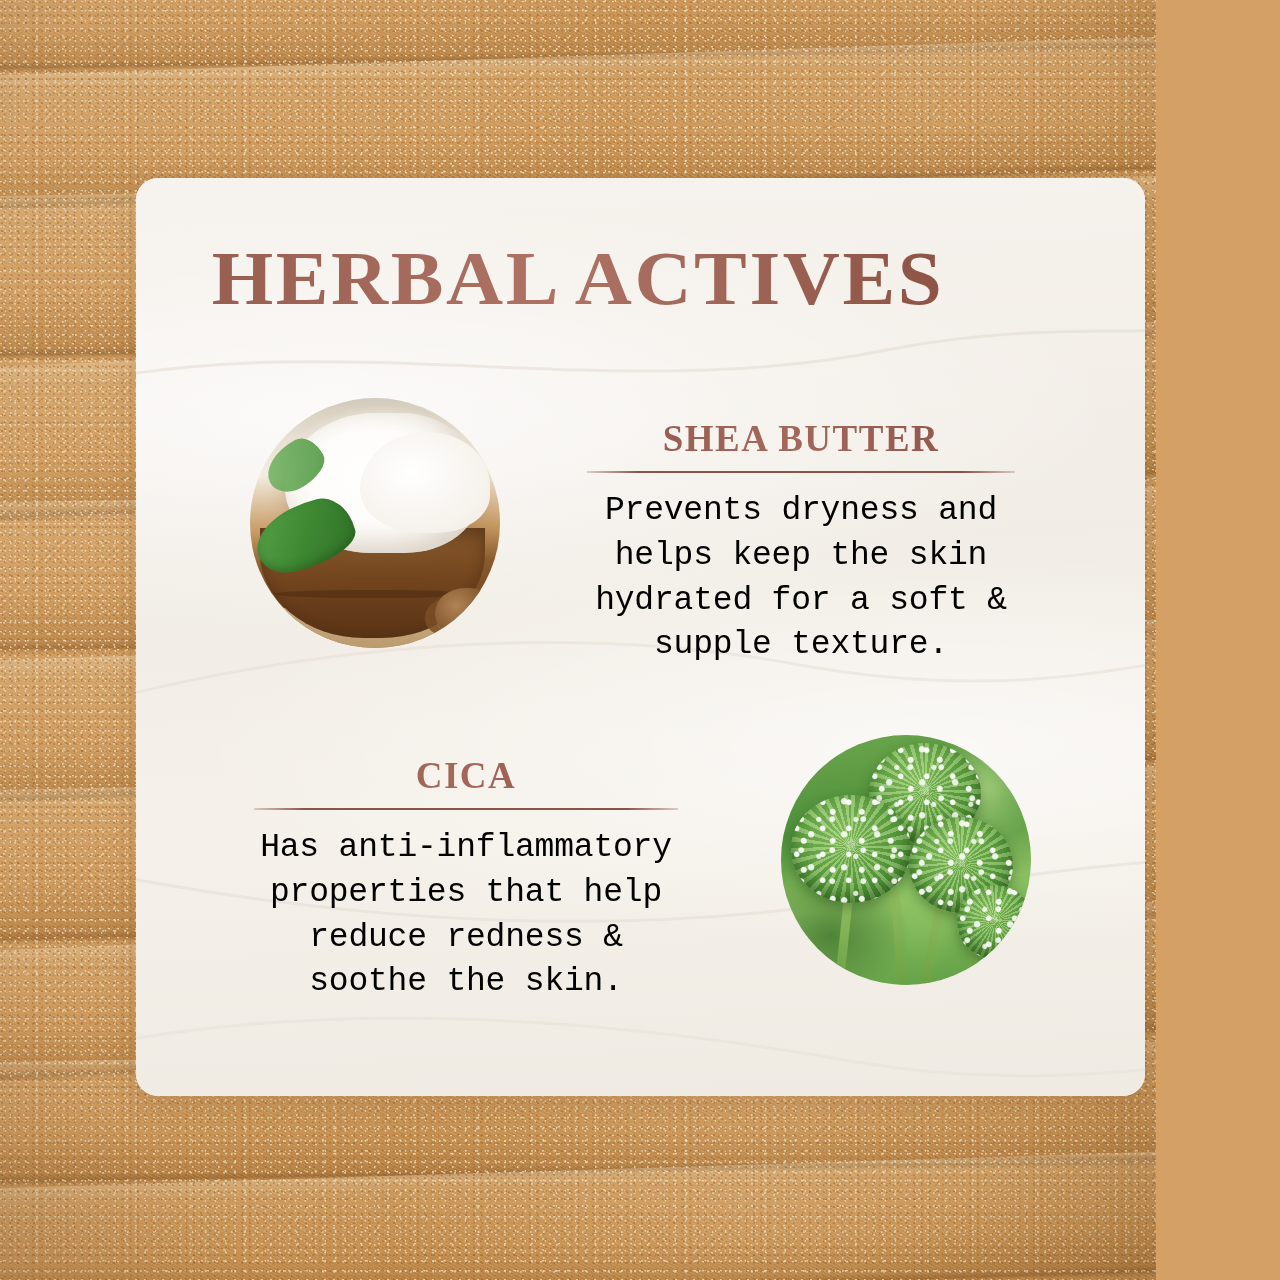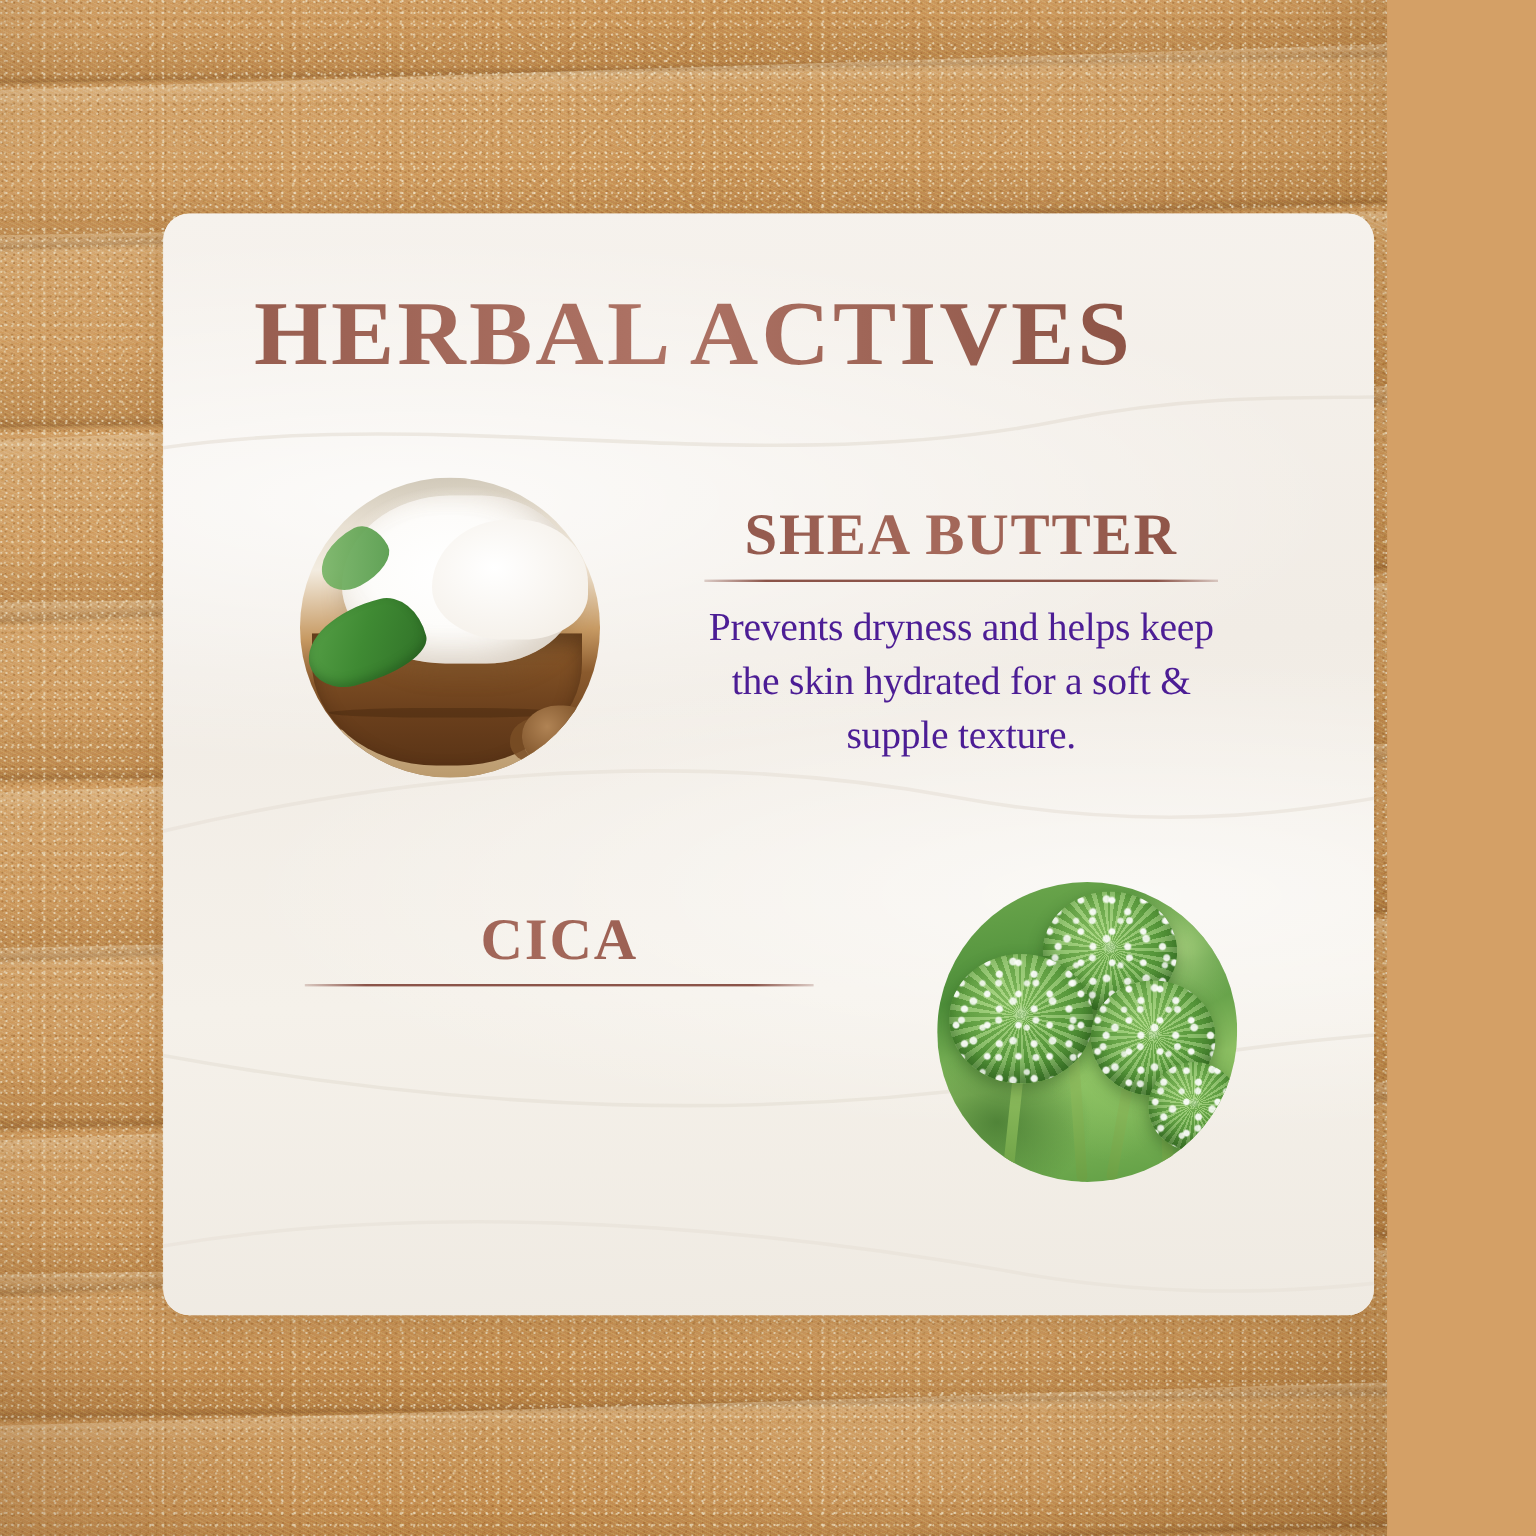--- a/index.html
+++ b/index.html
@@ -93,38 +93,38 @@
   .media{
     position:absolute;width:250px;height:250px;border-radius:50%;
     overflow:hidden;
   }
   .media .ph{position:absolute;inset:0;}
 
   .copy{position:absolute;}
   .sub{
     font-family:"Liberation Serif", serif;
     font-weight:700;
-    font-size:49px;
+    font-size:37px;
     letter-spacing:1.5px;
     text-align:center;
     line-height:1.05;
     background:linear-gradient(90deg,#8e554a 0%, #a5695b 45%, #8a5044 100%);
     -webkit-background-clip:text;background-clip:text;
     color:transparent;-webkit-text-fill-color:transparent;
   }
   .rule{
     height:2px;margin:12px auto 0;
     background:linear-gradient(90deg, rgba(139,84,73,.25) 0%, #8b5449 12%, #8b5449 88%, rgba(139,84,73,.25) 100%);
   }
   .desc{
     margin-top:16px;
-    font-family:Liberation Serif, serif;
+    font-family:Liberation Mono, monospace;
     font-size:33px;
     line-height:1.36;
-    color:#4c1d95;
+    color:#000000;
     text-align:center;
     letter-spacing:-0.2px;
   }
 
   
   #block-shea{left:136px;top:398px;width:1009px;height:260px;}
   #block-shea .media{left:114px;top:0;}
   #block-shea .copy{left:440px;top:22px;width:450px;}
 
   
@@ -308,16 +308,17 @@
         </div>
         <div class="pad" style="left:176px;top:150px;width:76px;height:74px;">
           <div class="drops"></div>
         </div>
       </div>
     </div>
 
     <div class="copy">
       <div class="sub">CICA</div>
       <div class="rule" style="width:424px;"></div>
+      <div class="desc">Has anti-inflammatory properties that help reduce redness &amp; soothe the skin.</div>
     </div>
   </div>
 
 </div>
 
 </body></html>

